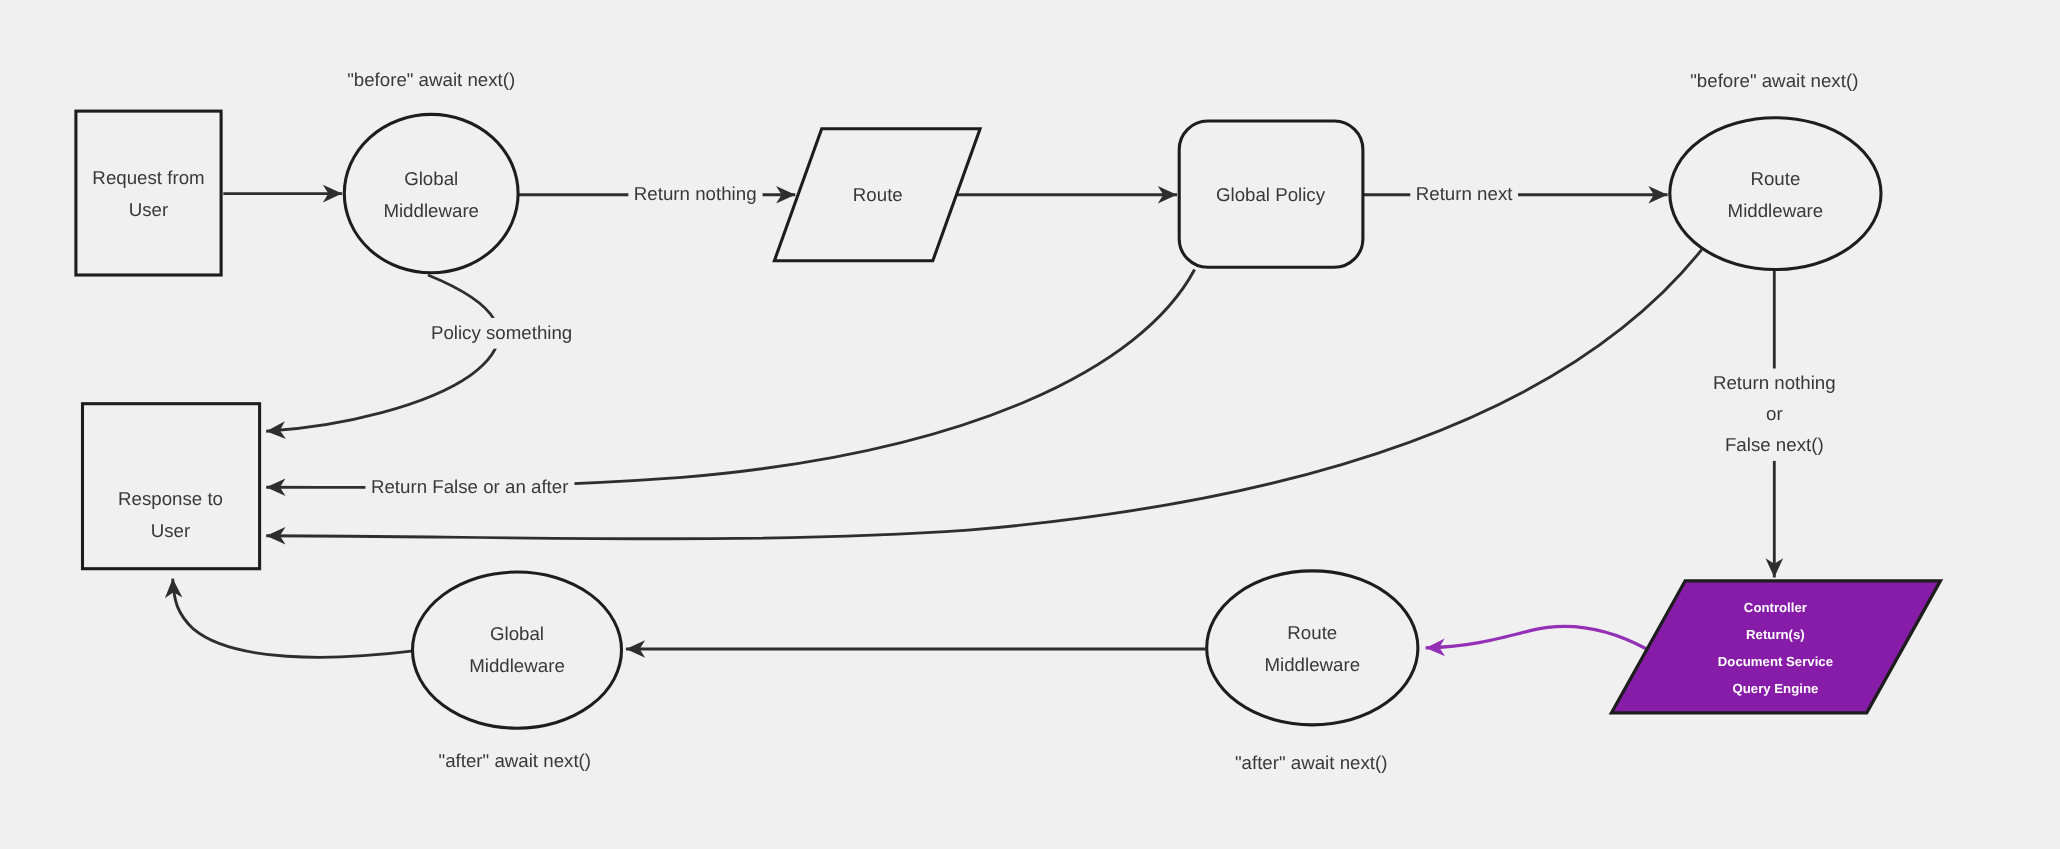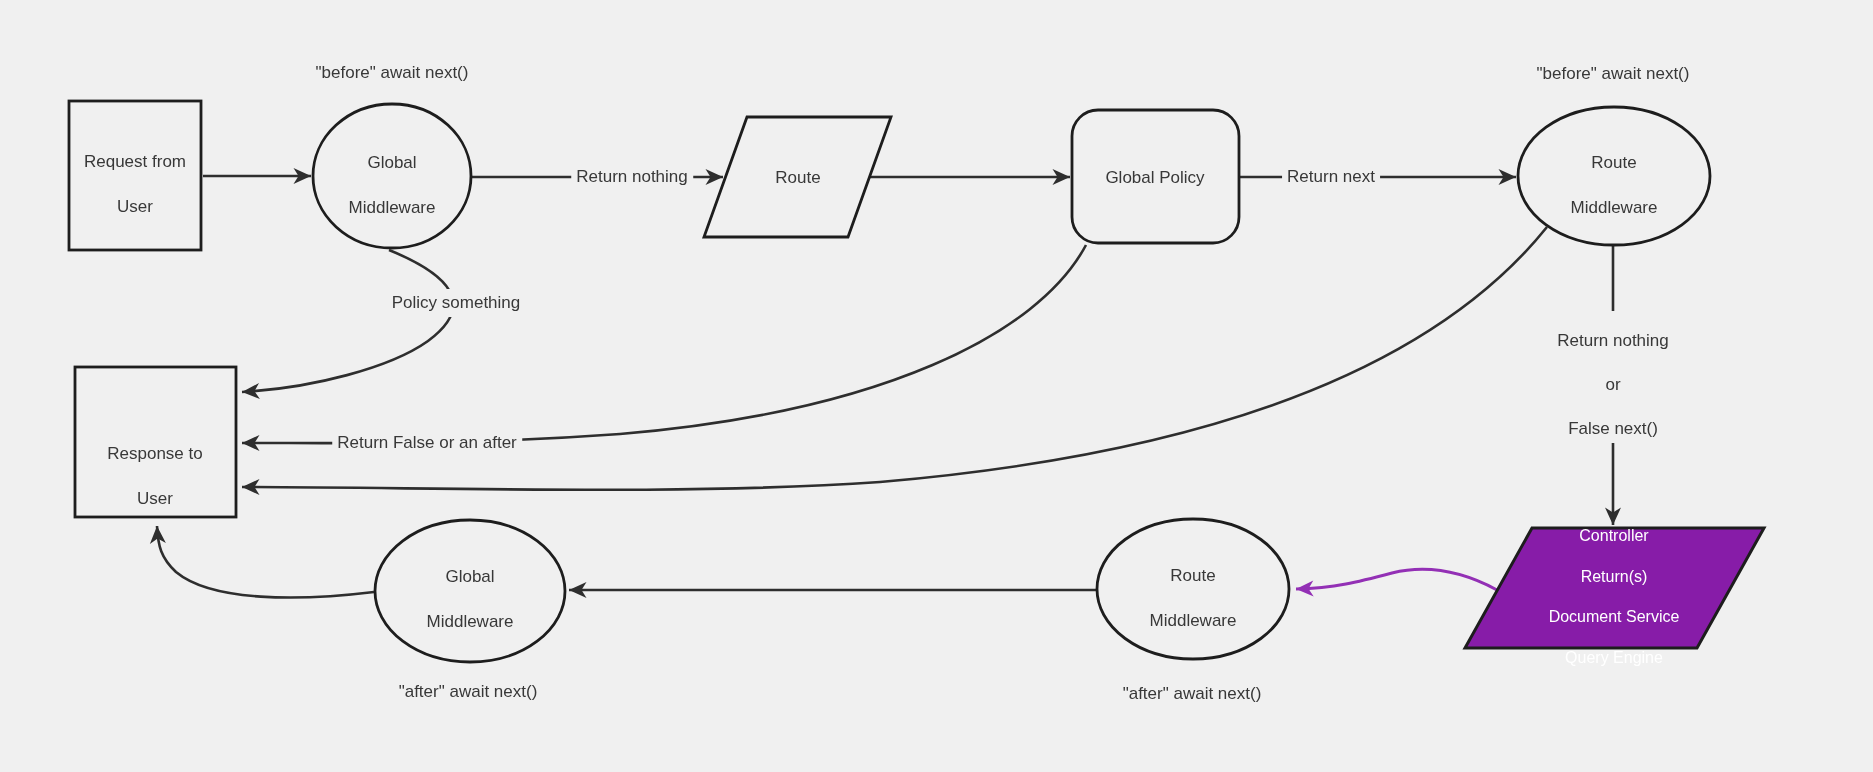--- a/index.html
+++ b/index.html
@@ -33,25 +33,25 @@
     text-align:center;
     white-space:nowrap;
     font-size:17px;
     line-height:28px;
     color:var(--txt);
   }
   .elbl{background:var(--bg);padding:0 5px;}
   .nlbl{line-height:29px;}
   .nlbl.controller-text{
     color:var(--ptxt);
-    font-weight:normal;
-    font-size:16px;
+    font-weight:bold;
+    font-size:12px;
     line-height:24.5px;
   }
-  .ln{white-space:nowrap;margin-top:16px;}
+  .ln{white-space:nowrap;}
 </style>
 </head>
 <body>
 
 <div class="canvas">
 
   <svg width="1873" height="772" viewBox="0 0 1873 772">
     <defs>
       <marker id="arr" markerUnits="userSpaceOnUse" markerWidth="22" markerHeight="18" refX="19" refY="9" orient="auto">
         <path d="M1.5,1 L19,9 L1.5,17 L6.5,9 Z"></path>

